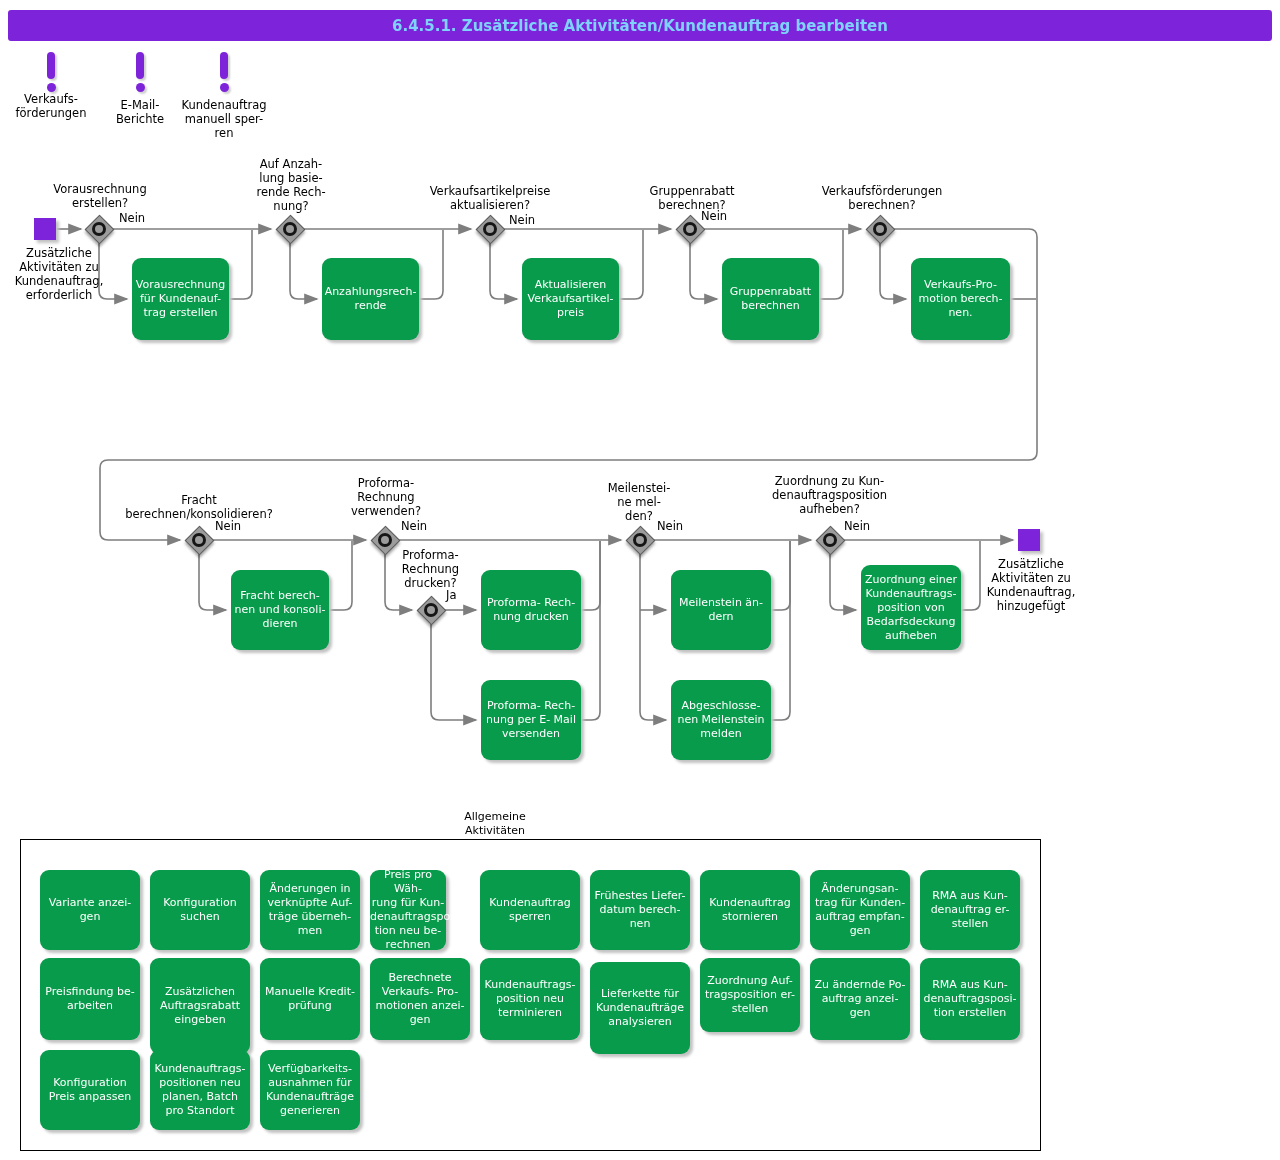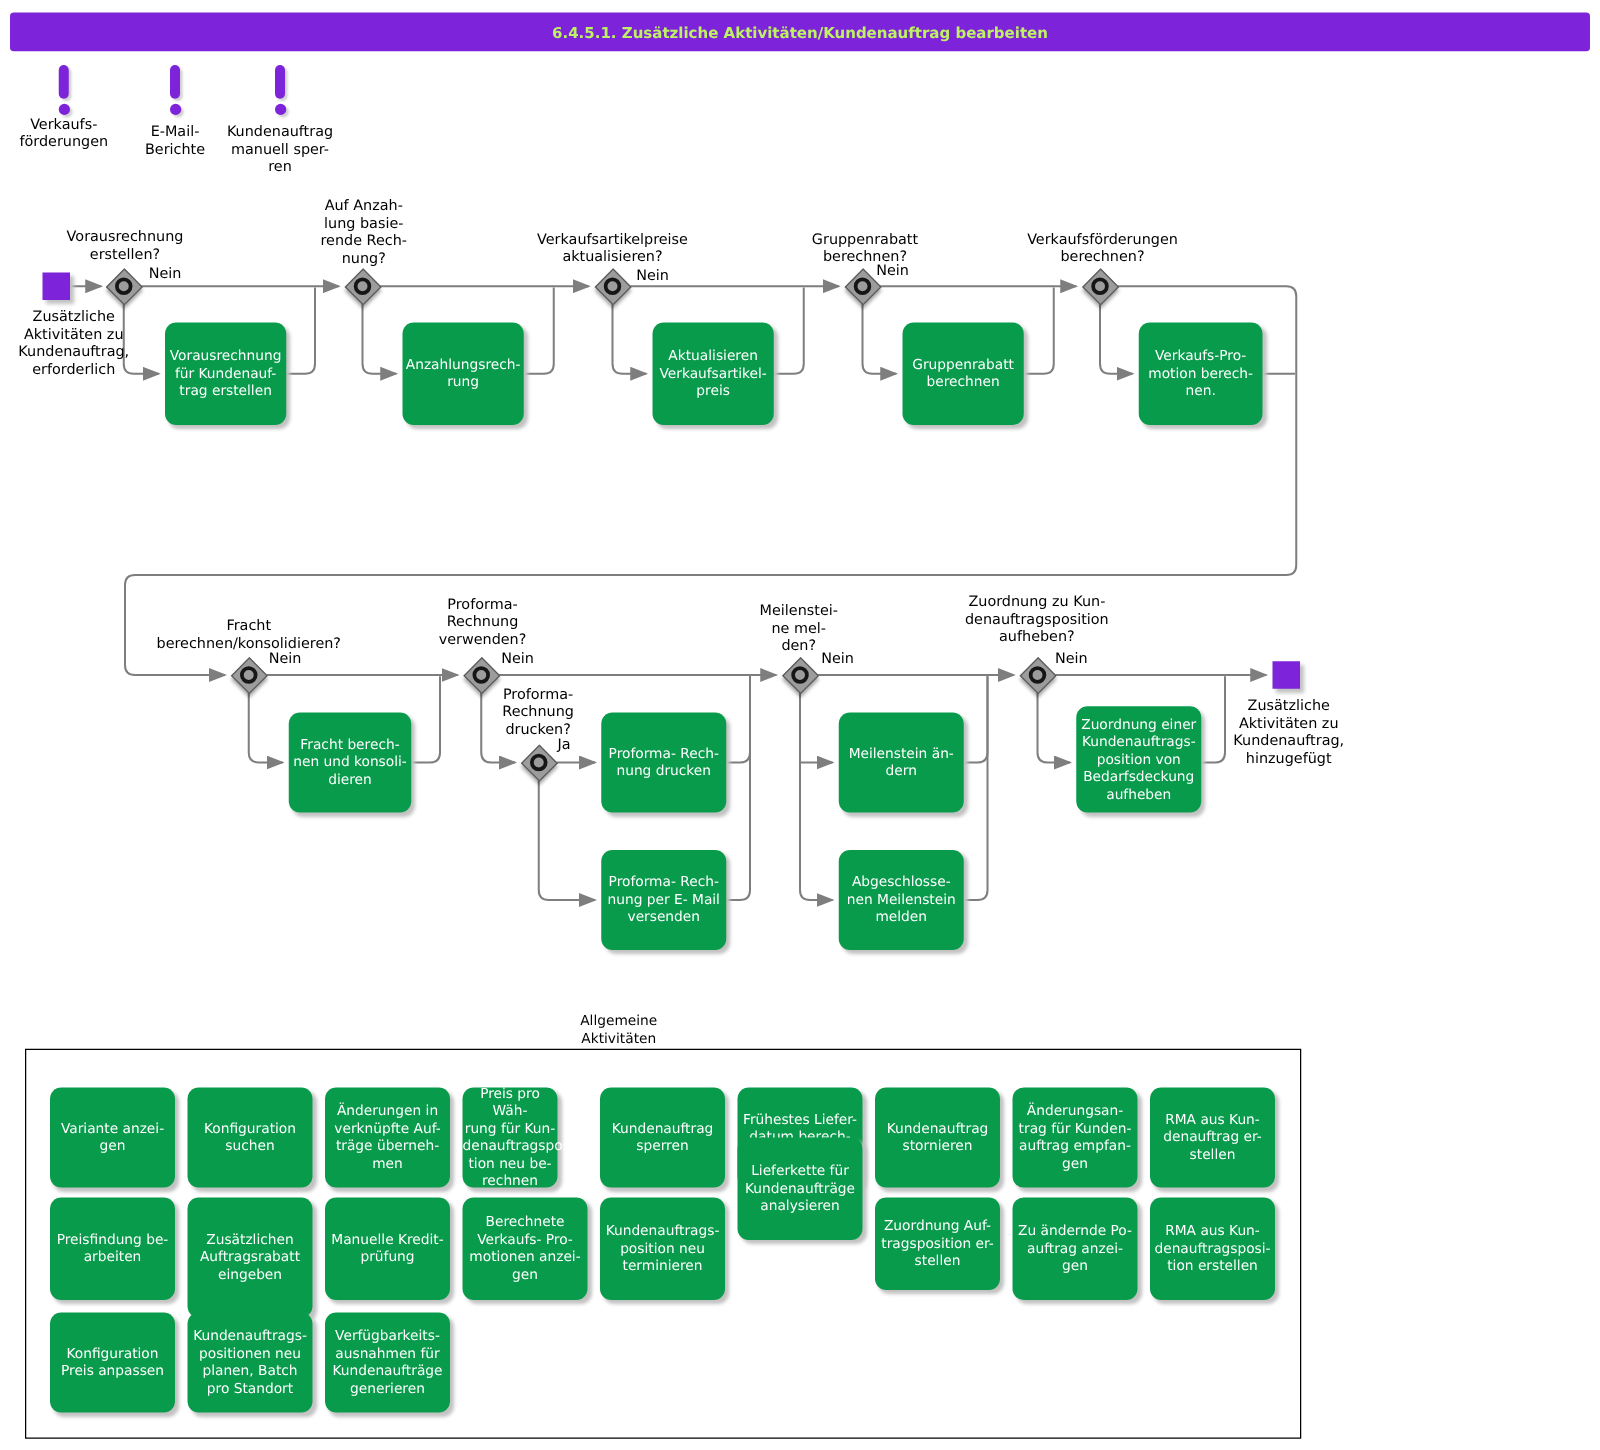--- a/index.html
+++ b/index.html
@@ -2,21 +2,21 @@
 <html><head>
 <meta charset="utf-8">
 <style>
   html,body{margin:0;padding:0;background:#fff;}
   body{
     position:relative;width:1280px;height:1160px;overflow:hidden;
     font-family:"DejaVu Sans","Liberation Sans",sans-serif;color:#000;
   }
   .header{
     position:absolute;left:8px;top:10px;width:1264px;height:31px;
-    background:#7d23da;border-radius:3px;color:#bef264;font-weight:bold;font-size:12px;
+    background:#7d23da;border-radius:3px;color:#7dd3fc;font-weight:bold;font-size:15px;
     display:flex;align-items:center;justify-content:center;
   }
   .excl{position:absolute;width:9px;}
   .ebar{display:block;width:8px;height:27px;background:#7d23da;border-radius:4px;box-shadow:2px 2px 2px #cfcfcf;}
   .edot{display:block;width:9px;height:9px;margin-top:4px;background:#7d23da;border-radius:50%;box-shadow:2px 2px 2px #cfcfcf;}
   .mlabel,.qlabel,.nlabel{
     position:absolute;text-align:center;white-space:pre-line;font-size:11.5px;line-height:14px;color:#000;
   }
   .blabel{position:absolute;font-size:11.5px;color:#000;}
   .seclabel{position:absolute;text-align:center;white-space:pre-line;font-size:11px;line-height:13.5px;color:#000;}
@@ -153,21 +153,21 @@
 <div class="qlabel" style="left:807px;top:184px;width:150px">Verkaufsförderungen
 berechnen?</div>
 
 <div class="task" style="left:132px;top:258px;width:97px;height:82px">
     <span>Vorausrechnung
 für Kundenauf-
 trag erstellen</span>
   </div>
 <div class="task" style="left:322px;top:258px;width:97px;height:82px">
     <span>Anzahlungsrech-
-rung</span>
+rende</span>
   </div>
 <div class="task" style="left:522px;top:258px;width:97px;height:82px">
     <span>Aktualisieren
 Verkaufsartikel-
 preis</span>
   </div>
 <div class="task" style="left:722px;top:258px;width:97px;height:82px">
     <span>Gruppenrabatt
 berechnen</span>
   </div>
@@ -319,21 +319,21 @@
     <span>Berechnete
 Verkaufs- Pro-
 motionen anzei-
 gen</span>
   </div>
 <div class="task" style="left:480px;top:958px;width:100px;height:82px">
     <span>Kundenauftrags-
 position neu
 terminieren</span>
   </div>
-<div class="task" style="left:590px;top:910px;width:100px;height:82px">
+<div class="task" style="left:590px;top:962px;width:100px;height:92px">
     <span>Lieferkette für
 Kundenaufträge
 analysieren</span>
   </div>
 <div class="task" style="left:700px;top:958px;width:100px;height:74px">
     <span>Zuordnung Auf-
 tragsposition er-
 stellen</span>
   </div>
 <div class="task" style="left:810px;top:958px;width:100px;height:82px">

